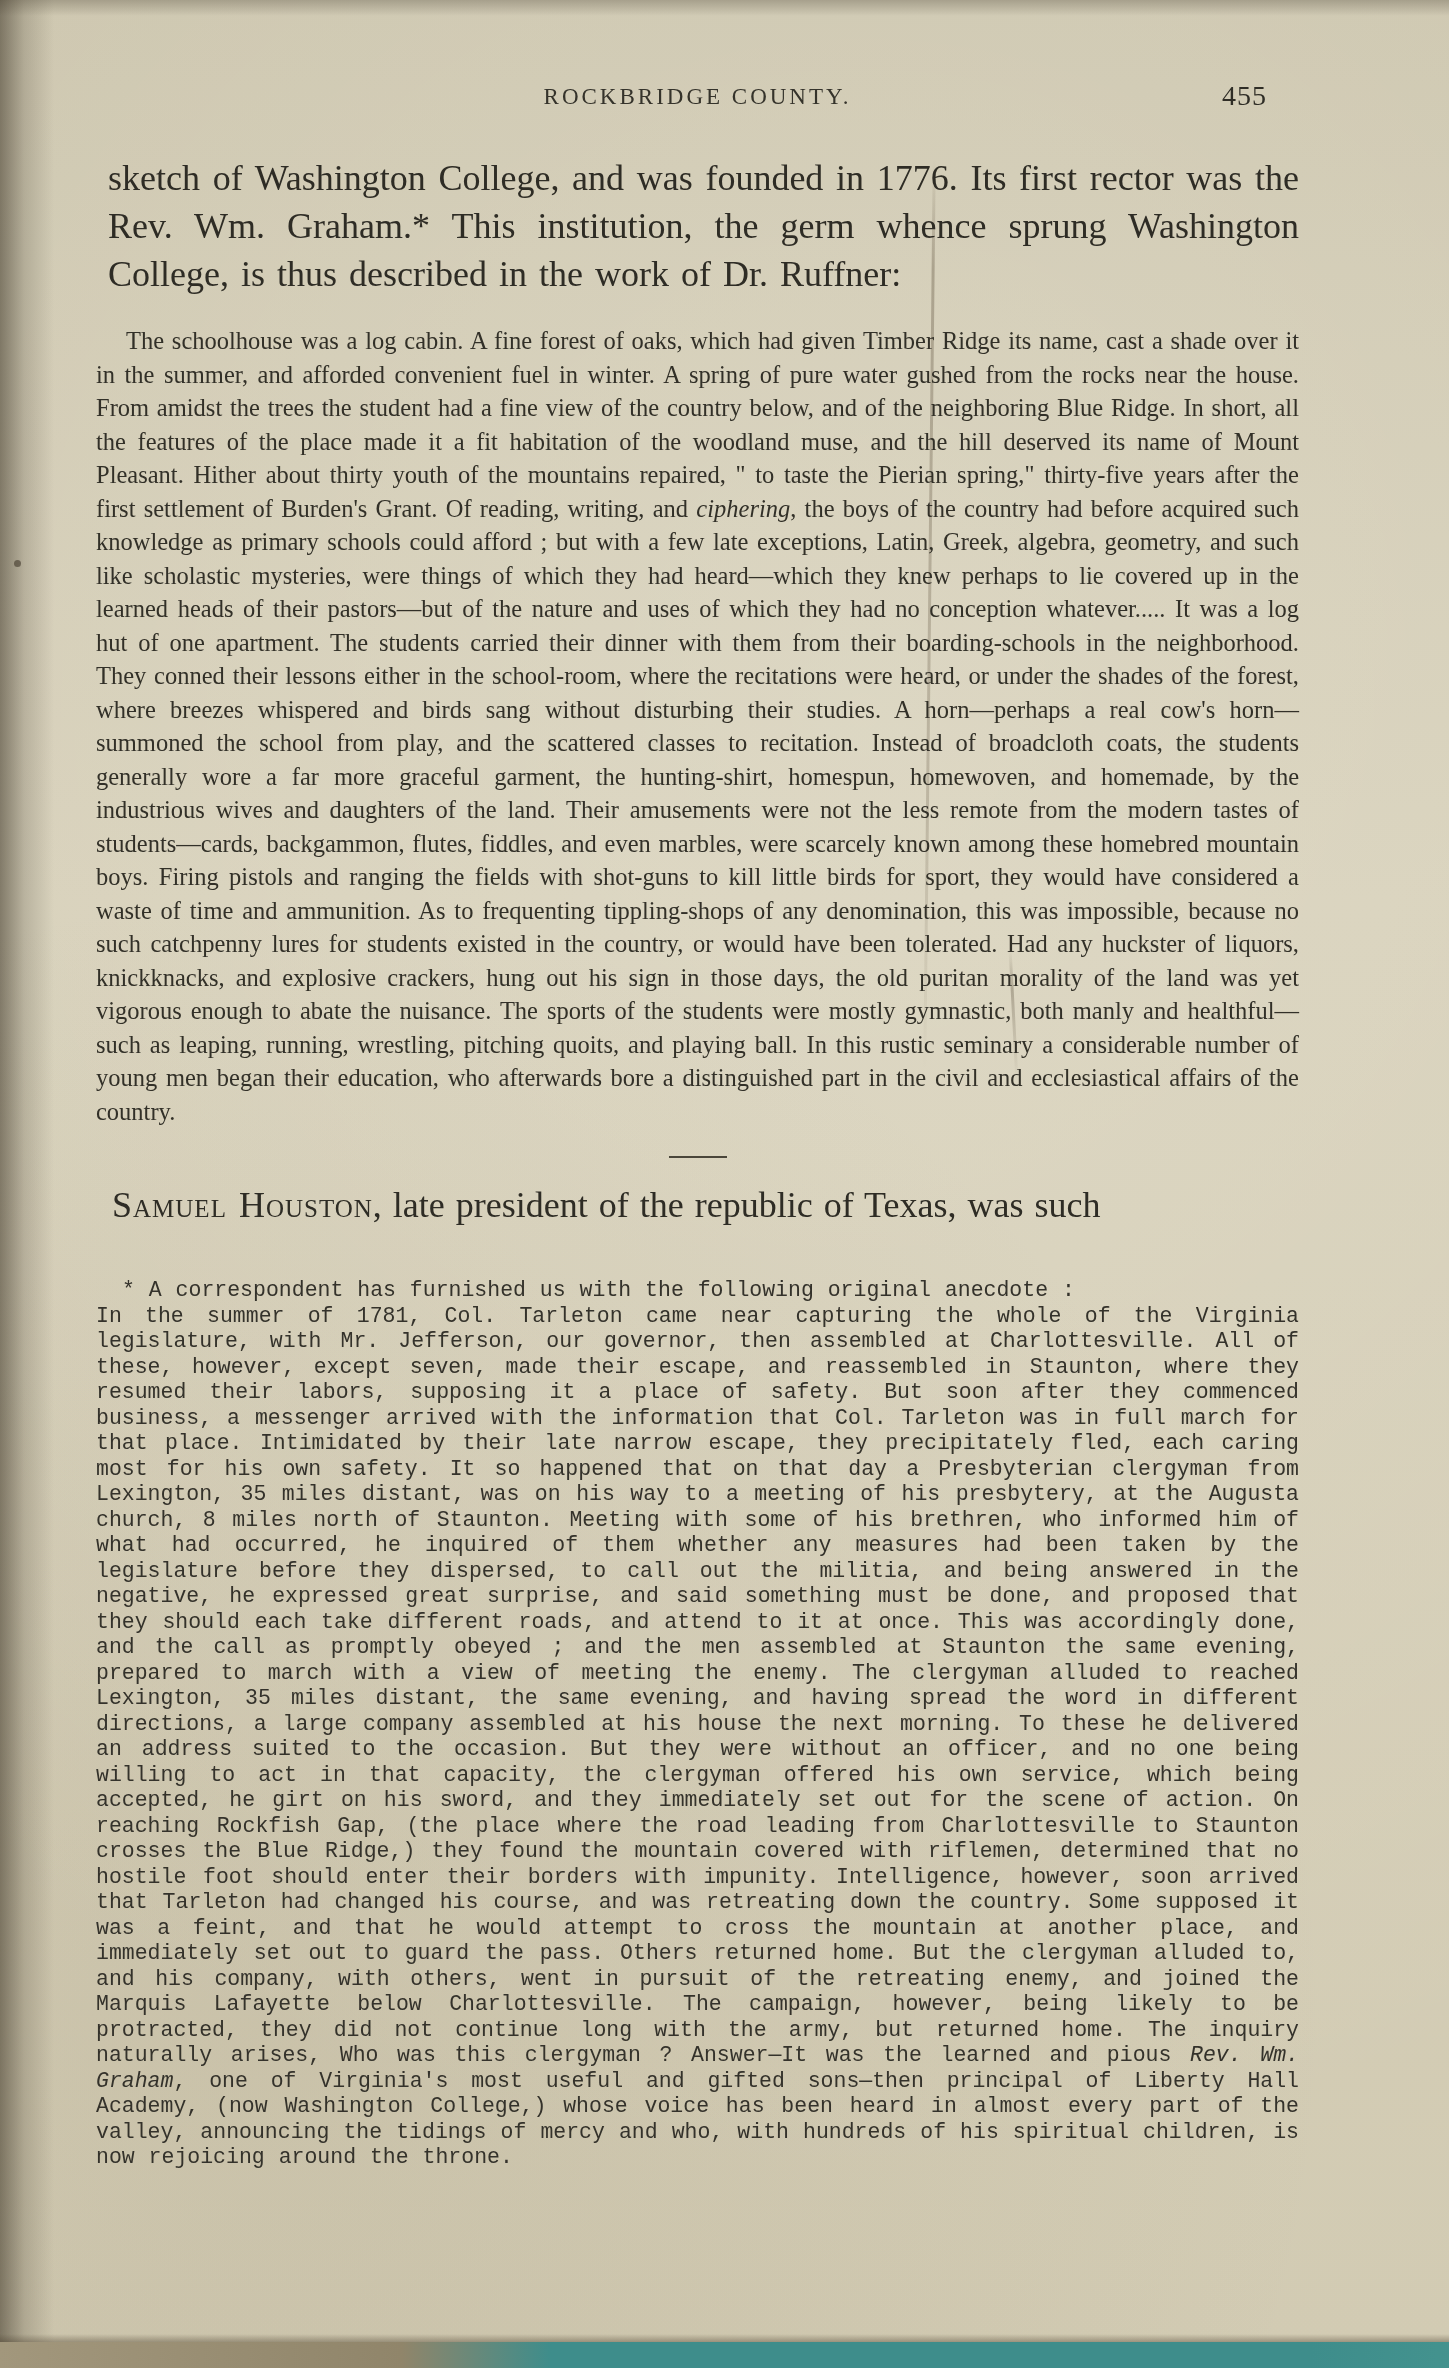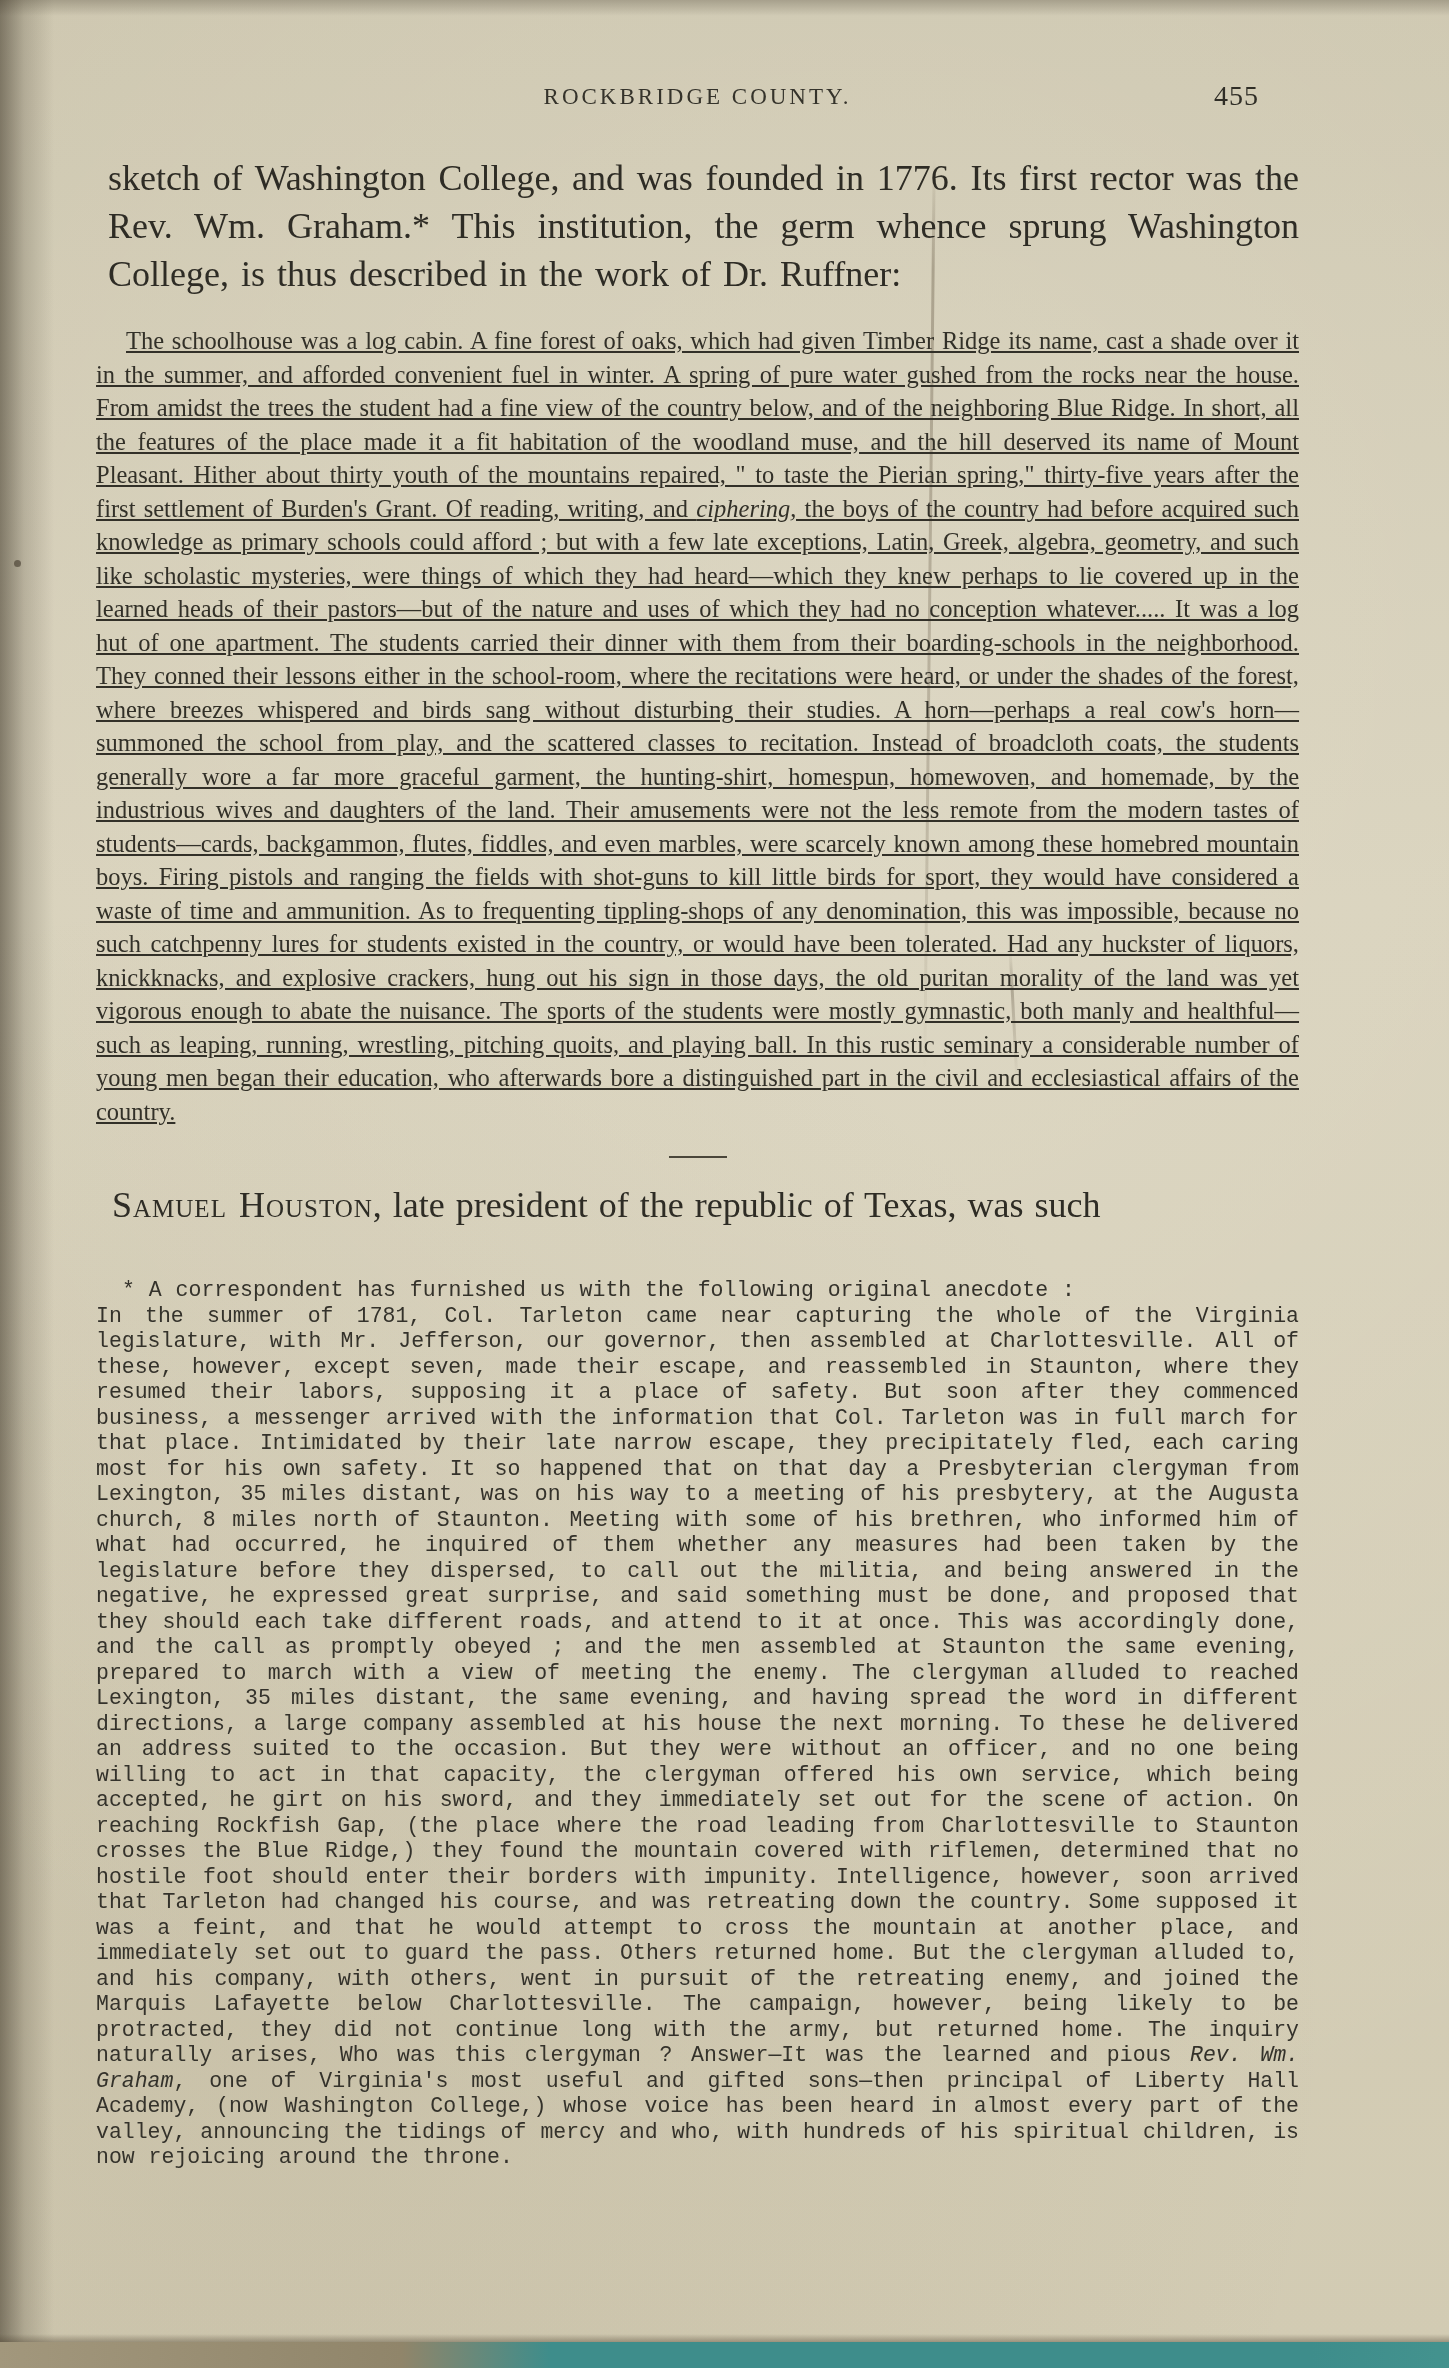--- a/index.html
+++ b/index.html
@@ -65,40 +65,39 @@
     position: relative;
     height: 36px;
   }
   .running-title {
     position: absolute; left: 0; right: 0;
     text-align: center;
     font-size: 23px; letter-spacing: 3px;
     color: #35332b;
   }
   .page-number {
-    position: absolute; right: 40px; top: -4px;
+    position: absolute; right: 32px; top: -4px;
     font-size: 28px; letter-spacing: 1px;
     color: #2f2d26;
   }
   .intro {
     margin: 34px 0 0 12px;
     font-size: 36px;
     line-height: 48px;
     text-align: justify;
     word-spacing: 3px;
   }
   .quote {
     margin: 26px 0 0 0;
     font-size: 24.5px;
     line-height: 33.5px;
     text-align: justify;
     text-indent: 30px;
     word-spacing: 1.5px;
     color: #323028;
-    text-decoration: underline;
   }
   .ital { font-style: italic; }
   .section-rule {
     width: 58px; height: 2px;
     margin: 28px auto 0 auto;
     background: #4a463a;
   }
   .houston {
     margin: 24px 0 0 0;
     font-size: 36px;

